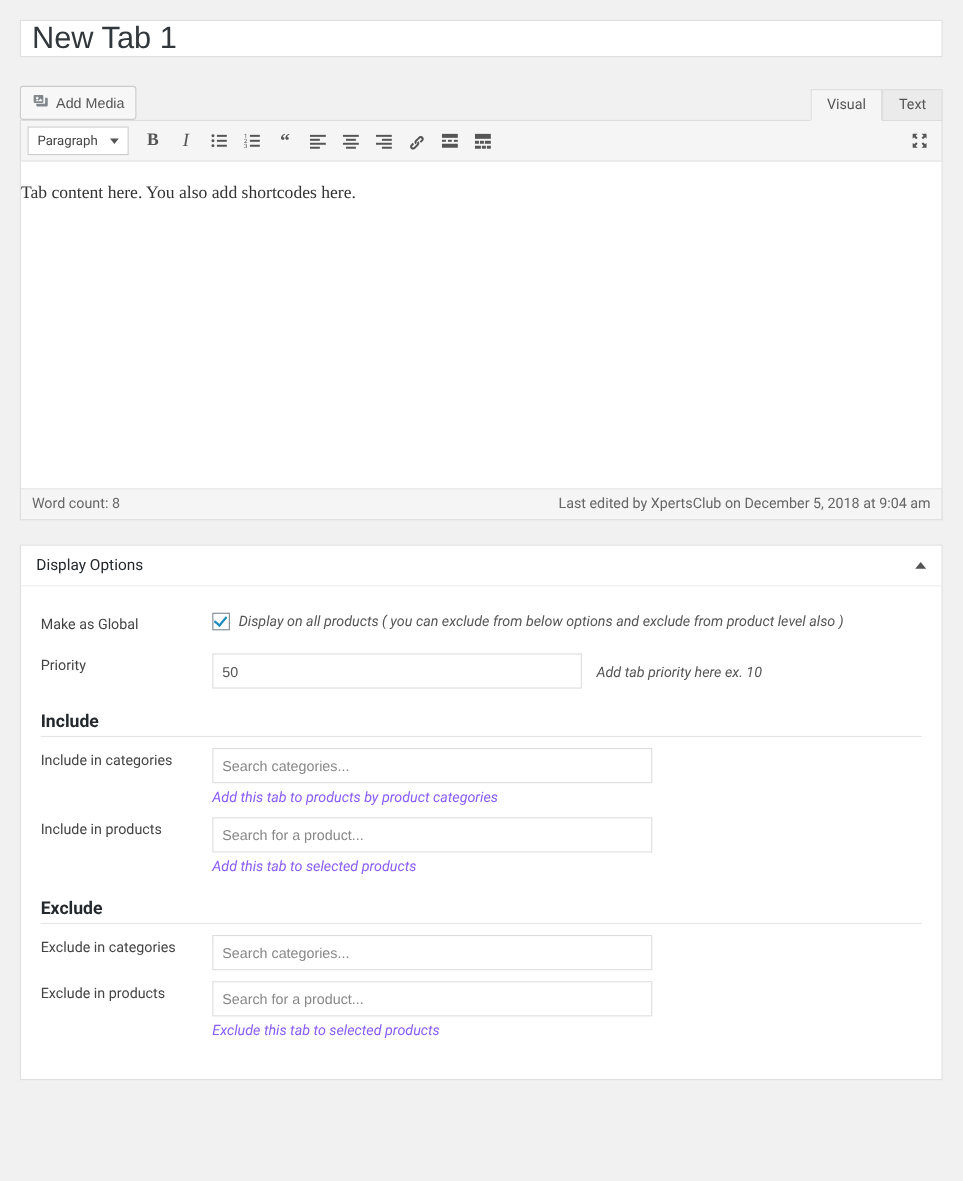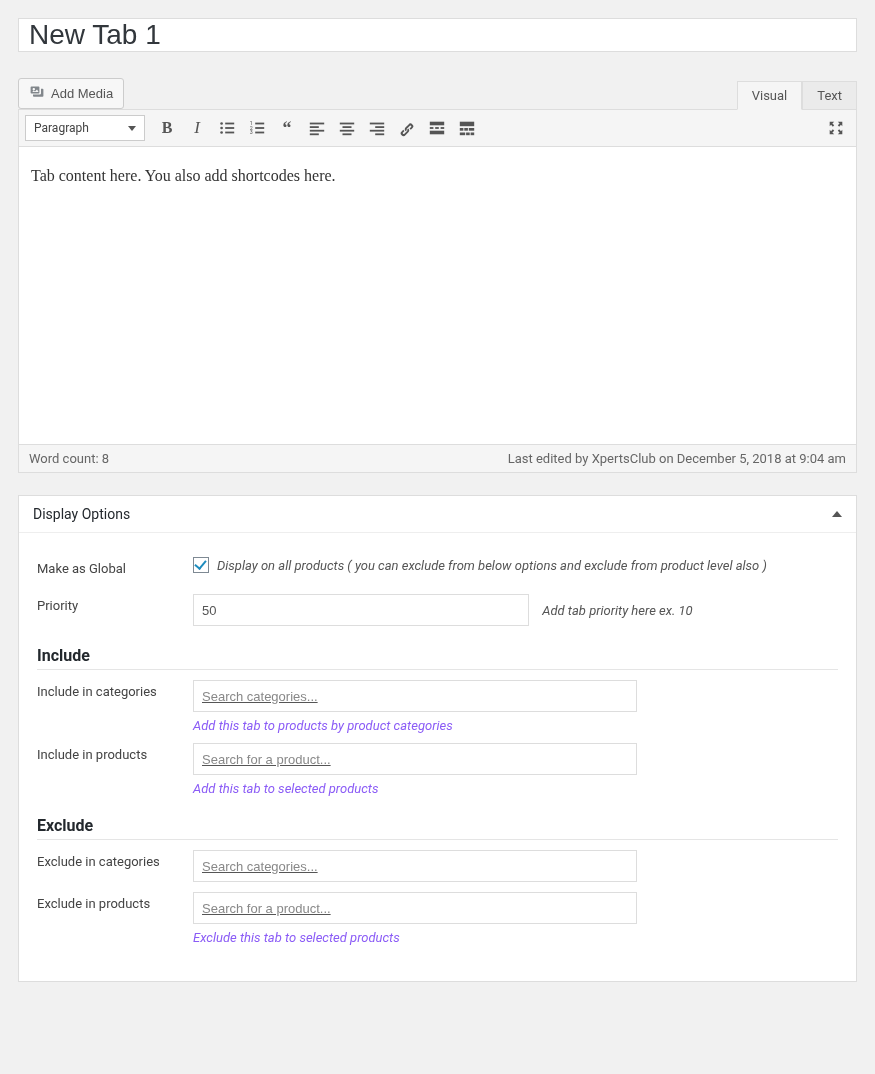--- a/index.html
+++ b/index.html
@@ -62,21 +62,21 @@
   border: 1px solid #ddd;
   padding: 4px 6px;
   display: flex;
   align-items: center;
   gap: 2px;
 }
 .format-select {
   display: inline-flex;
   align-items: center;
   justify-content: space-between;
-  width: 120px;
+  width: 92px;
   height: 26px;
   border: 1px solid #ccc;
   background: #fff;
   font-size: 12px;
   padding: 0 8px;
   margin-right: 6px;
   cursor: pointer;
 }
 .format-select .caret {
   width: 0; height: 0;
@@ -92,21 +92,21 @@
   color: #555;
   border-radius: 2px;
 }
 .tb-btn svg { width: 18px; height: 18px; fill: currentColor; }
 .tb-spacer { flex: 1; }
 .editor-content {
   border: 1px solid #ddd;
   border-top: none;
   background: #fff;
   min-height: 298px;
-  padding: 20px 12px 12px 12px;
+  padding: 20px 12px 12px 0;
   font-family: Georgia, "Times New Roman", serif;
   font-size: 16px;
   color: #333;
 }
 .editor-footer {
   border: 1px solid #ddd;
   border-top: none;
   background: #f5f5f5;
   padding: 6px 10px;
   display: flex;
@@ -161,21 +161,21 @@
 .hint { font-style: italic; color: #555; }
 .txt-input {
   width: 336px;
   height: 32px;
   border: 1px solid #ddd;
   padding: 0 8px;
   font-size: 13px;
   color: #555;
   outline: none;
 }
-.txt-wide { width: 444px; text-decoration: underline; }
+.txt-wide { width: 400px; }
 .inline-hint { margin-left: 10px; font-style: italic; color: #555; }
 .subhint { font-style: italic; color: #8b5cf6; margin-top: 6px; font-size: 13px; }
 .section-title {
   font-size: 16px;
   font-weight: 700;
   color: #23282d;
   margin: 20px 0 4px 0;
   padding-bottom: 4px;
   border-bottom: 1px solid #e5e5e5;
 }

